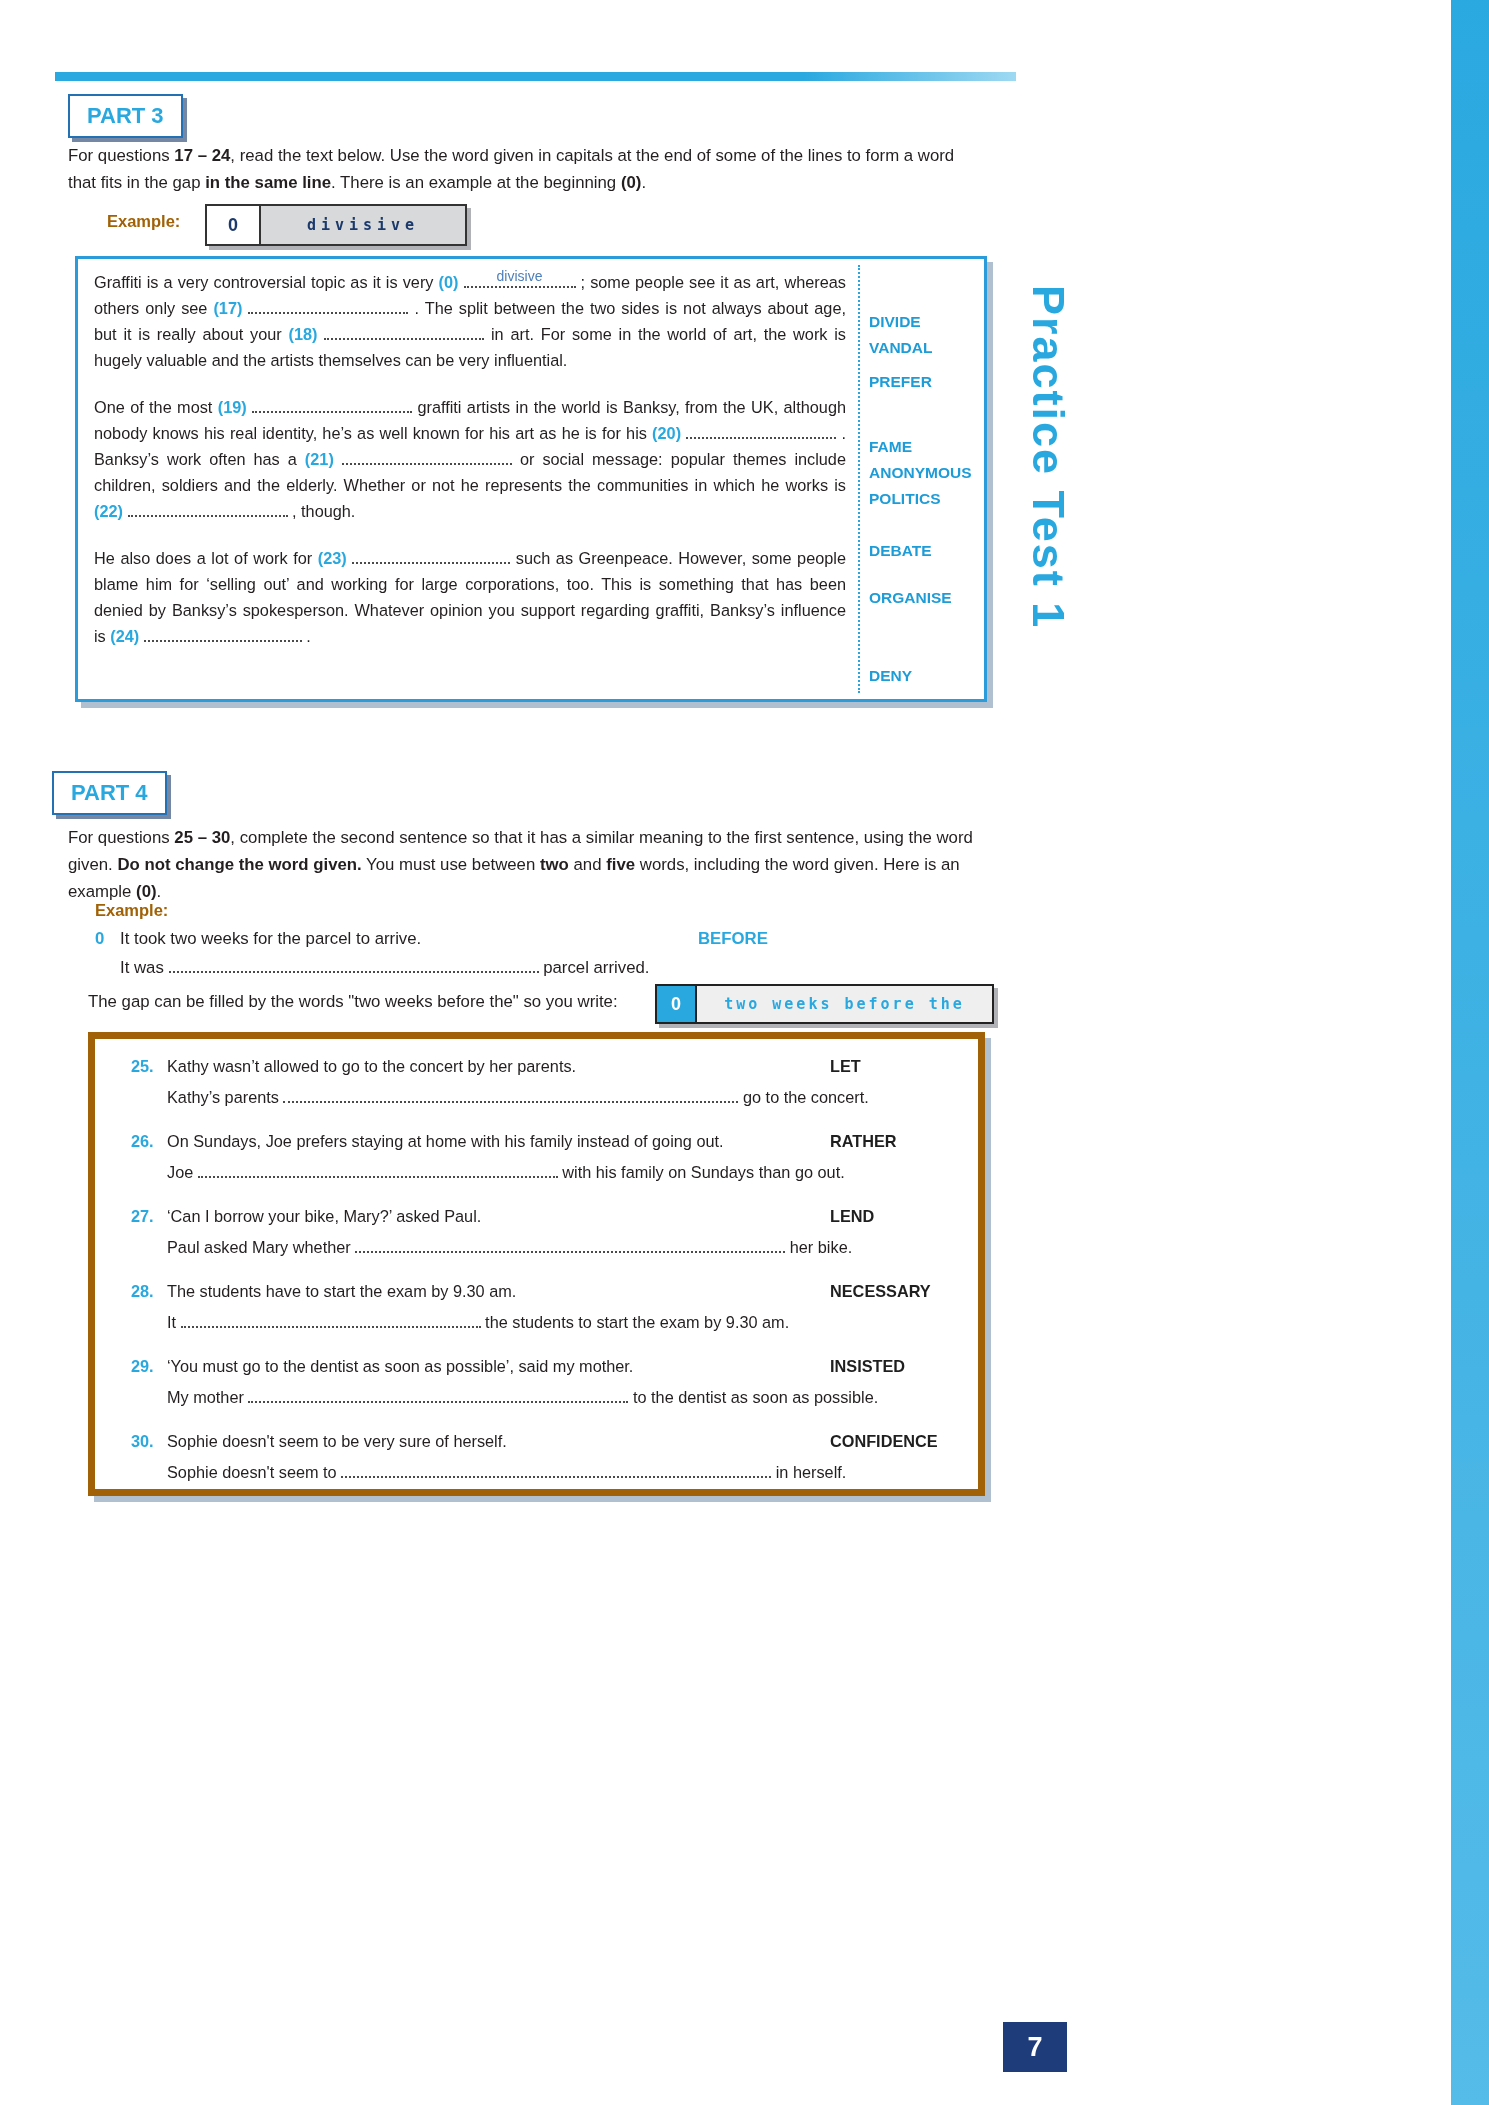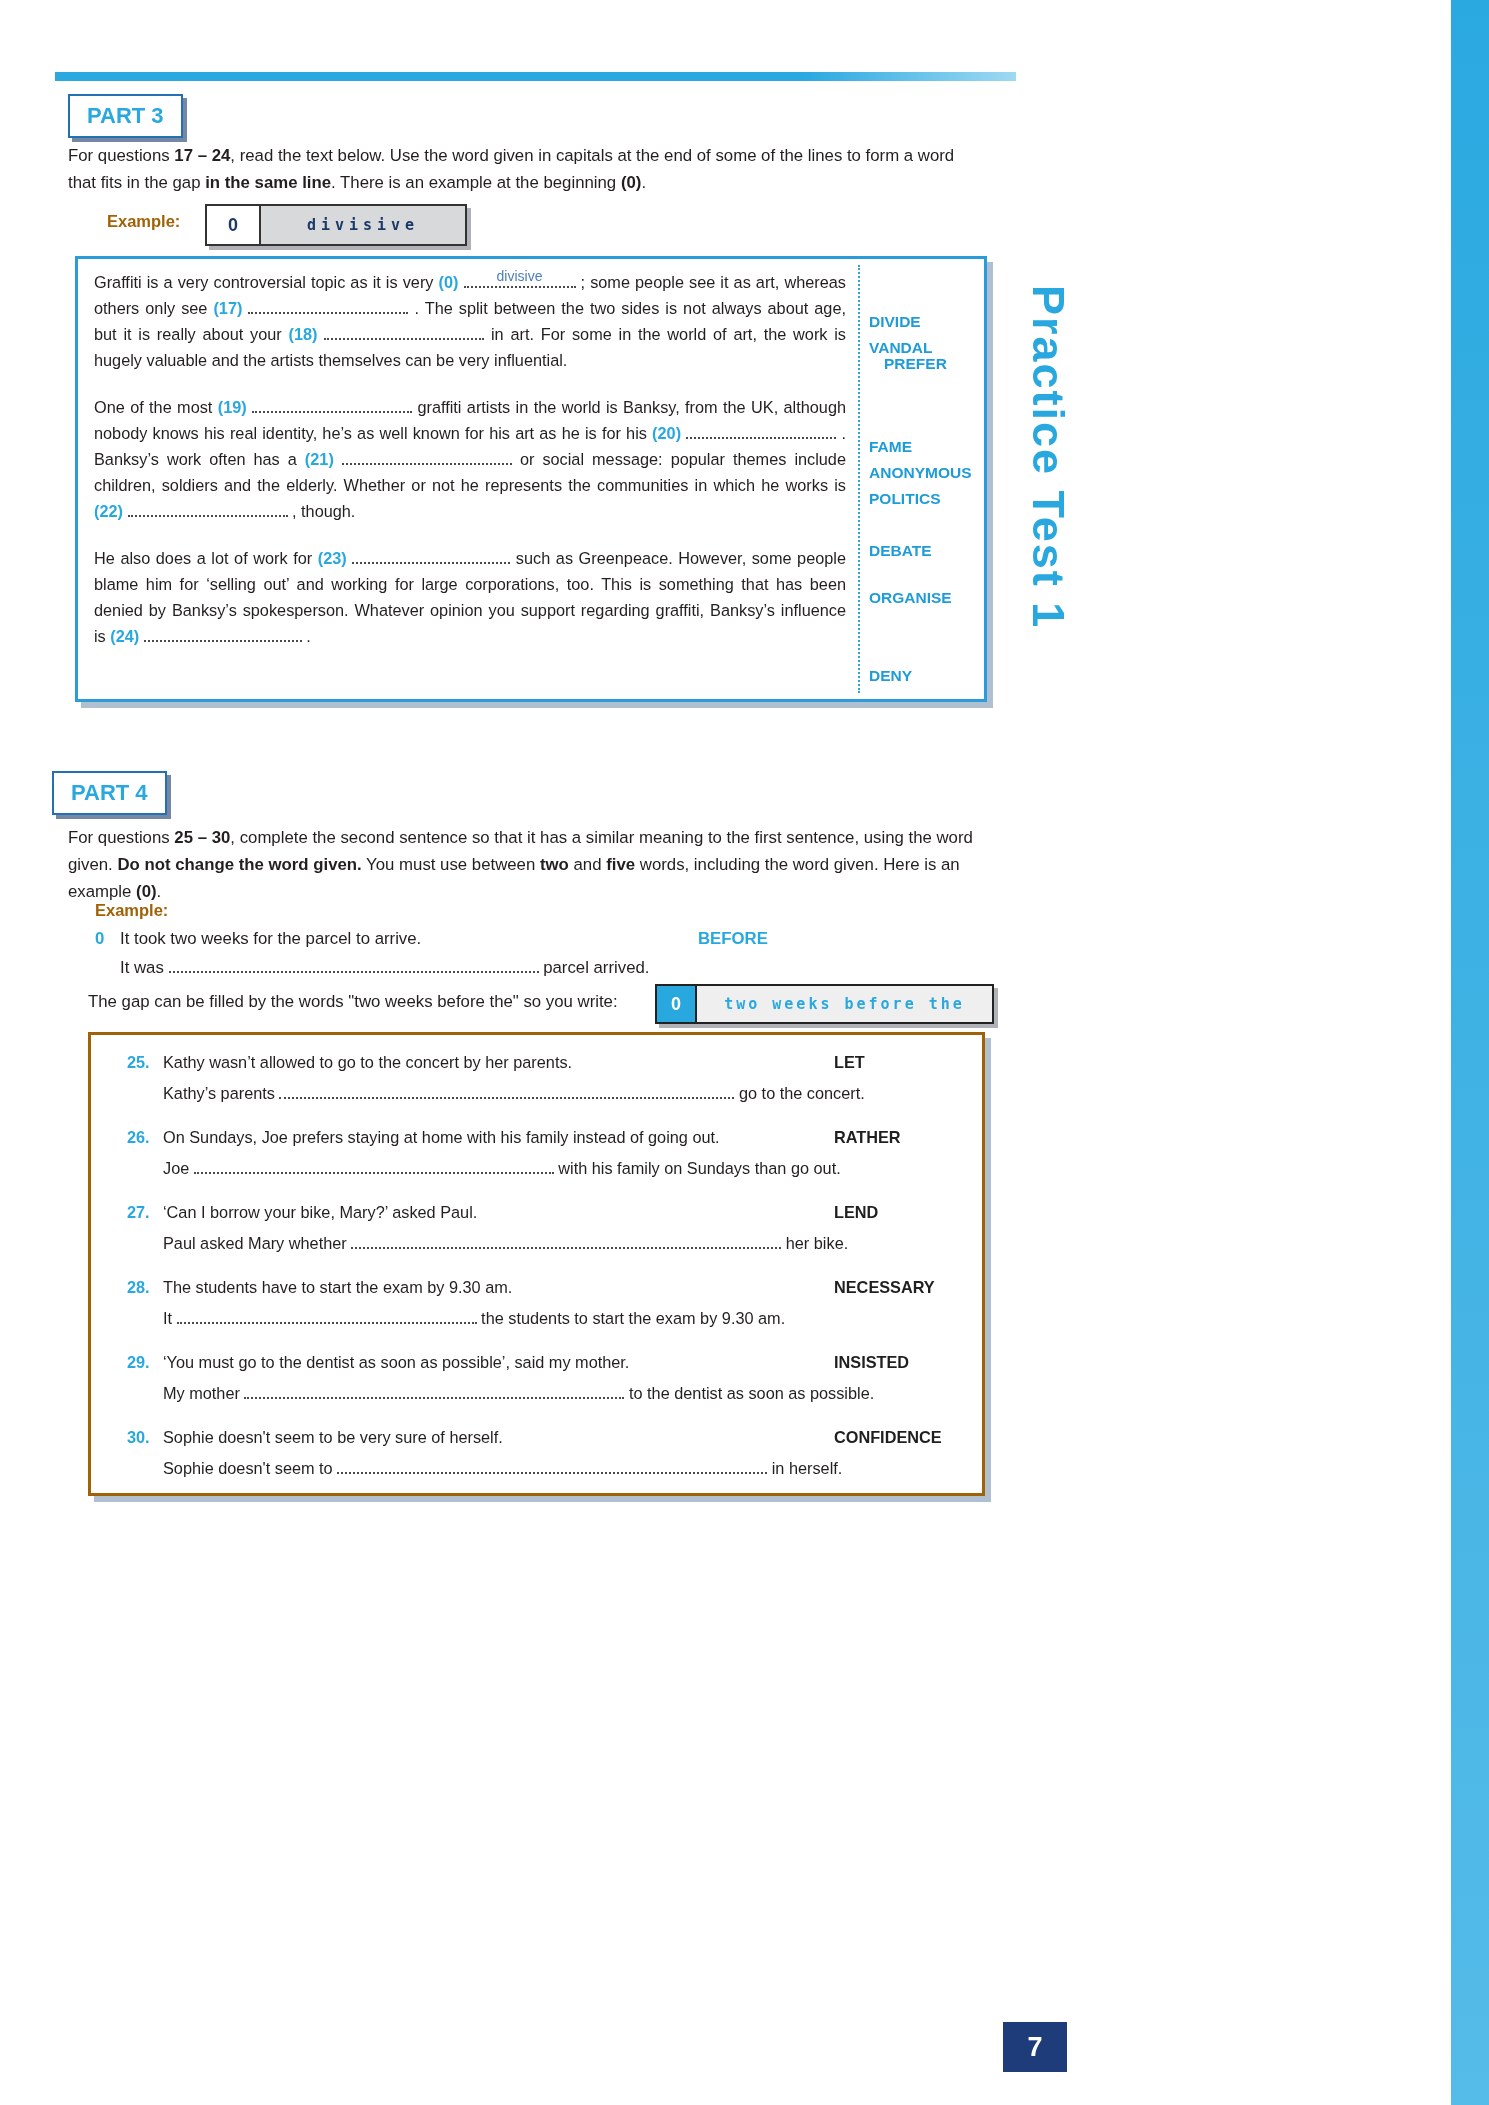--- a/index.html
+++ b/index.html
@@ -64,21 +64,21 @@
   .exbox4{position:absolute;left:655px;top:984px;width:335px;height:36px;display:flex;
     border:2px solid #222;box-shadow:4px 4px 0 rgba(80,85,95,0.45);background:#EFEFF0;}
   .exbox4-num{width:38px;display:flex;align-items:center;justify-content:center;
     background:#29A8DF;color:#fff;font-weight:bold;font-size:18px;}
   .exbox4-ans{flex:1;display:flex;align-items:center;justify-content:center;color:#29A8DF;
     font-weight:bold;font-size:15px;font-family:"DejaVu Sans Mono", monospace;letter-spacing:3px;
     border-left:2px solid #222;}
 
   
   .qbox{position:absolute;left:88px;top:1032px;width:897px;height:464px;background:#fff;
-    border:3px solid #a16207;box-shadow:6px 6px 0 rgba(70,105,145,0.42);box-sizing:border-box;
+    border:7px solid #a16207;box-shadow:6px 6px 0 rgba(70,105,145,0.42);box-sizing:border-box;
     padding:16px 18px 0 36px;font-size:16.3px;line-height:22px;}
   .q{margin-bottom:22px;}
   .qrow{display:flex;}
   .qnum{width:36px;color:#29A8DF;font-weight:bold;flex:none;}
   .qtext{flex:1;padding-right:8px;}
   .qkey{width:130px;flex:none;font-weight:bold;color:#1f1f1f;}
   .qans{padding-left:36px;margin-top:9px;}
 </style>
 </head>
 <body>
@@ -104,21 +104,21 @@
 
   <div class="pbox">
     <div class="divider"></div>
     <div class="ptext">
       <p><span>Graffiti is a very controversial topic as it is very </span><span class="gapnum">(0)</span><span> </span><span class="gapline" style="width: 112px;"><span class="ans">divisive</span></span><span> ; some people see it as art, whereas others only see </span><span class="gapnum">(17)</span><span> </span><span class="gapline" style="width: 160px;"></span><span> . The split between the two sides is not always about age, but it is really about your </span><span class="gapnum">(18)</span><span> </span><span class="gapline" style="width: 160px;"></span><span> in art. For some in the world of art, the work is hugely valuable and the artists themselves can be very influential.</span></p>
       <p><span>One of the most </span><span class="gapnum">(19)</span><span> </span><span class="gapline" style="width: 160px;"></span><span> graffiti artists in the world is Banksy, from the UK, although nobody knows his real identity, he’s as well known for his art as he is for his </span><span class="gapnum">(20)</span><span> </span><span class="gapline" style="width: 150px;"></span><span> . Banksy’s work often has a </span><span class="gapnum">(21)</span><span> </span><span class="gapline" style="width: 170px;"></span><span> or social message: popular themes include children, soldiers and the elderly. Whether or not he represents the communities in which he works is </span><span class="gapnum">(22)</span><span> </span><span class="gapline" style="width: 160px;"></span><span> , though.</span></p>
       <p><span>He also does a lot of work for </span><span class="gapnum">(23)</span><span> </span><span class="gapline" style="width: 158px;"></span><span> such as Greenpeace. However, some people blame him for ‘selling out’ and working for large corporations, too. This is something that has been denied by Banksy’s spokesperson. Whatever opinion you support regarding graffiti, Banksy’s influence is </span><span class="gapnum">(24)</span><span> </span><span class="gapline" style="width: 158px;"></span><span> .</span></p>
     </div>
     <span class="cap" style="top:54px;">DIVIDE</span>
     <span class="cap" style="top:80px;">VANDAL</span>
-    <span class="cap" style="top:96px;margin-left:15px;">PREFER</span>
+    <span class="cap" style="top:114px;">PREFER</span>
     <span class="cap" style="top:179px;">FAME</span>
     <span class="cap" style="top:205px;">ANONYMOUS</span>
     <span class="cap" style="top:231px;">POLITICS</span>
     <span class="cap" style="top:283px;">DEBATE</span>
     <span class="cap" style="top:330px;">ORGANISE</span>
     <span class="cap" style="top:408px;">DENY</span>
   </div>
 
   <div class="badge" style="left:52px;top:771px;">PART 4</div>
   <p class="abs intro" style="left:68px;top:824px;width:920px;"><span>For questions </span><span class="b">25 – 30</span><span>, complete the second sentence so that it has a similar meaning to the first sentence, using the word given. </span><span class="b">Do not change the word given.</span><span> You must use between </span><span class="b">two</span><span> and </span><span class="b">five</span><span> words, including the word given. Here is an example </span><span class="b">(0)</span><span>.</span></p>

